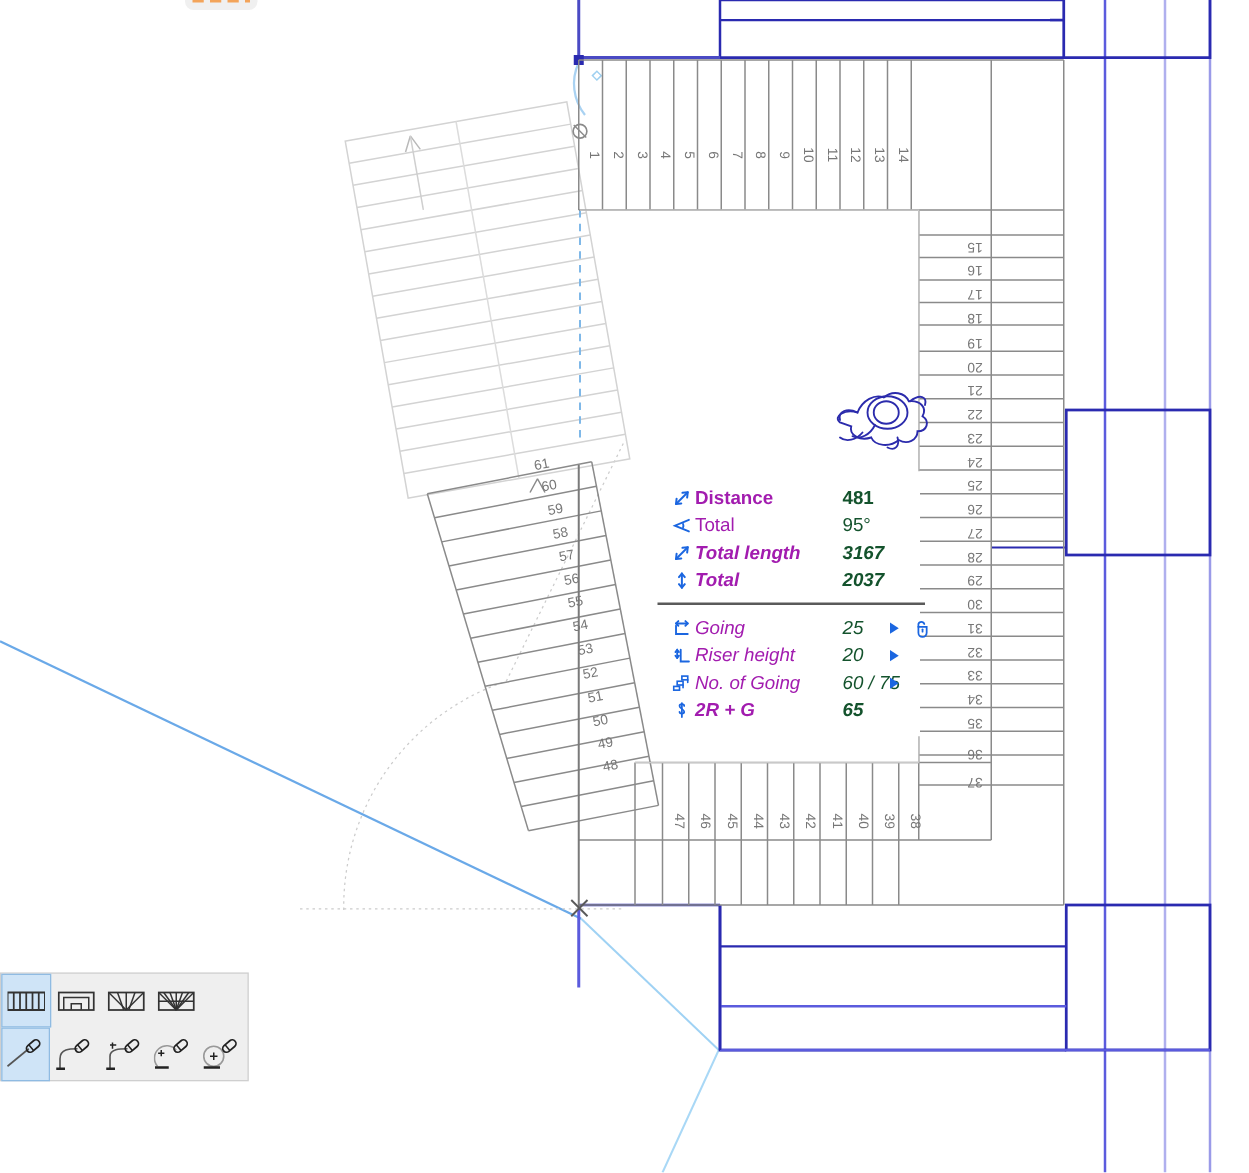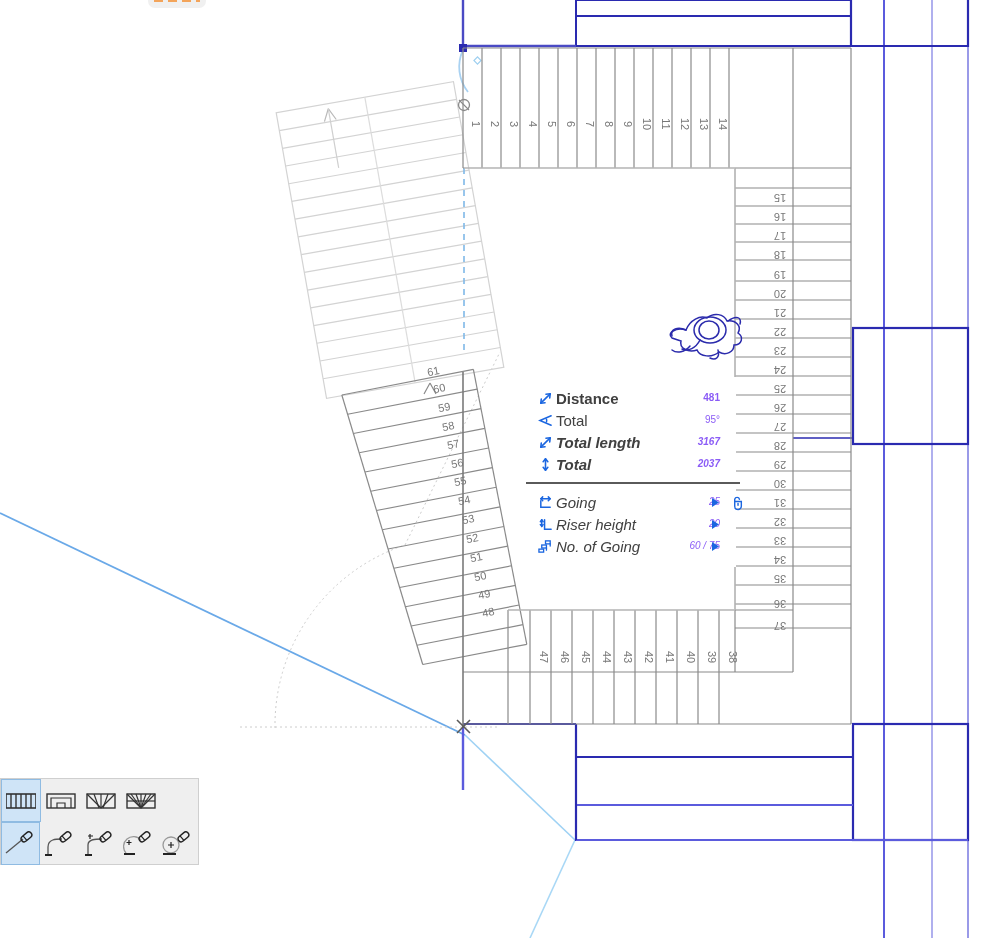--- a/index.html
+++ b/index.html
@@ -60,28 +60,27 @@
     width: 22px;
     flex: 0 0 22px;
     display: flex;
     align-items: center;
     justify-content: center;
     color: #1b66e0;
   }
   #measure-panel .lbl {
     flex: 0 0 118px;
     font-size: 15px;
-    color: #404040;
+    color: #a21caf;
   }
   #measure-panel .val {
     flex: 0 0 auto;
     min-width: 46px;
-    font-size: 10px;
-    color: #8b5cf6;
-    text-align: right;
+    font-size: 15px;
+    color: #14532d;
   }
   #measure-panel .row.strong .lbl,
   #measure-panel .row.strong .val {
     font-weight: bold;
   }
   #measure-panel .row.ital .lbl,
   #measure-panel .row.ital .val {
     font-style: italic;
     font-weight: bold;
   }
@@ -523,20 +522,30 @@
     </span>
     <span class="lbl">No. of Going</span>
     <span class="val">60 / 75</span>
     <span class="chev">
       <svg width="9" height="11" viewBox="0 0 9 11">
           <path d="M1 1 L8 5.5 L1 10 Z" fill="#1b66e0"></path>
         </svg>
     </span>
   </div>
 
+  <div class="row ital">
+    <span class="ic">
+      <svg width="15" height="15" viewBox="0 0 16 16" fill="none" stroke="#1b66e0" stroke-width="1.5" stroke-linecap="round">
+        <path d="M10 4 C10 2, 6 2, 6 4 C6 6, 10 7, 10 9 C10 11, 6 11, 6 9"></path>
+        <line x1="8" y1="1.5" x2="8" y2="13.5"></line>
+      </svg>
+    </span>
+    <span class="lbl">2R + G</span>
+    <span class="val">65</span>
+  </div>
 
 </div>
 
 <div id="tool-palette">
 
   <div class="trow">
     <div class="cell sel">
       <svg width="30" height="20" viewBox="0 0 30 20">
         <rect x="0" y="3" width="30" height="14" fill="none" stroke="#333" stroke-width="1.6"></rect>
         <g stroke="#333" stroke-width="1.4">

